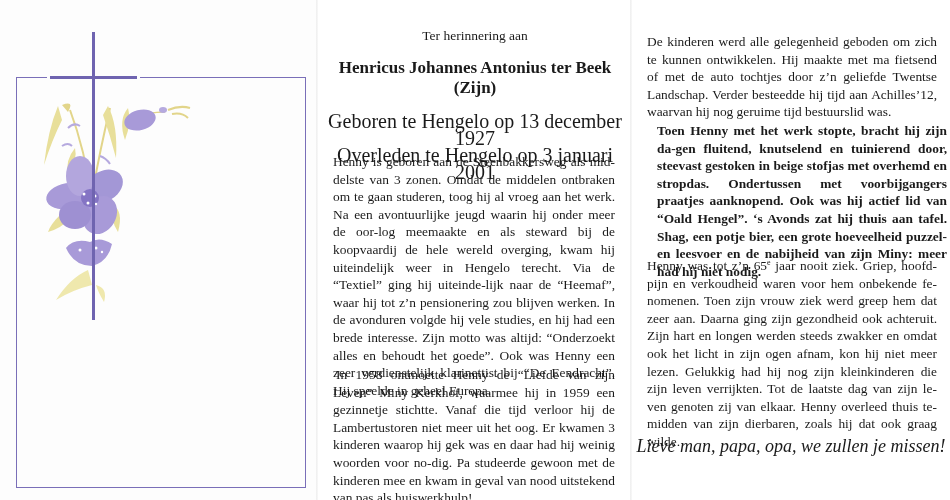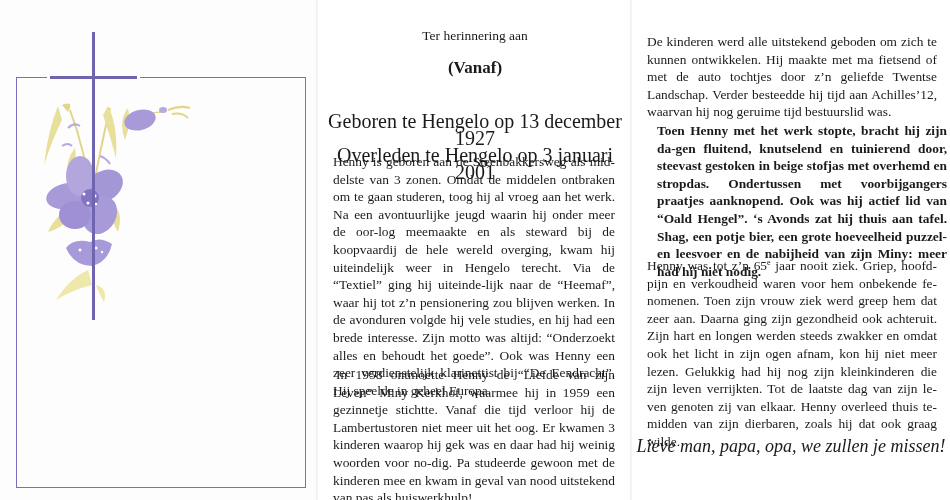--- a/index.html
+++ b/index.html
@@ -120,30 +120,31 @@
 
   <div class="cross-vertical"></div>
   <div class="cross-horizontal"></div>
 </div>
 
 <div class="fold" style="left:316px"></div>
 
 <div class="panel mid-panel">
   <div class="intro center">Ter herinnering aan</div>
   <div class="name center">
-    <div>(Vanaf)</div>
+    <div>Henricus Johannes Antonius ter Beek</div>
+    <div>(Zijn)</div>
   </div>
   <div class="dates center">
     <div>Geboren te Hengelo op 13 december 1927</div>
     <div>Overleden te Hengelo op 3 januari 2001</div>
   </div>
   <div class="body-text p1">Henny is geboren aan de Steenbakkersweg als mid-delste van 3 zonen. Omdat de middelen ontbraken om te gaan studeren, toog hij al vroeg aan het werk. Na een avontuurlijke jeugd waarin hij onder meer de oor-log meemaakte en als steward bij de koopvaardij de hele wereld overging, kwam hij uiteindelijk weer in Hengelo terecht. Via de “Textiel” ging hij uiteinde-lijk naar de “Heemaf”, waar hij tot z’n pensionering zou blijven werken. In de avonduren volgde hij vele studies, en hij had een brede interesse. Zijn motto was altijd: “Onderzoekt alles en behoudt het goede”. Ook was Henny een zeer verdienstelijk klarinettist bij “De Eendracht”. Hij speelde in geheel Europa.</div>
   <div class="body-text p2">In 1958 ontmoette Henny de “Liefde van zijn Leven” Miny Kerkhof, waarmee hij in 1959 een gezinnetje stichtte. Vanaf die tijd verloor hij de Lambertustoren niet meer uit het oog. Er kwamen 3 kinderen waarop hij gek was en daar had hij weinig woorden voor no-dig. Pa studeerde gewoon met de kinderen mee en kwam in geval van nood uitstekend van pas als huiswerkhulp!</div>
 </div>
 
 <div class="fold" style="left:630px"></div>
 
 <div class="panel right-panel">
-  <div class="body-text p3">De kinderen werd alle uitstekend geboden om zich te kunnen ontwikkelen. Hij maakte met ma fietsend of met de auto tochtjes door z’n geliefde Twentse Landschap. Verder besteedde hij tijd aan Achilles’12, waarvan hij nog geruime tijd bestuurslid was.</div>
+  <div class="body-text p3">De kinderen werd alle gelegenheid geboden om zich te kunnen ontwikkelen. Hij maakte met ma fietsend of met de auto tochtjes door z’n geliefde Twentse Landschap. Verder besteedde hij tijd aan Achilles’12, waarvan hij nog geruime tijd bestuurslid was.</div>
   <div class="body-text p4">Toen Henny met het werk stopte, bracht hij zijn da-gen fluitend, knutselend en tuinierend door, steevast gestoken in beige stofjas met overhemd en stropdas. Ondertussen met voorbijgangers praatjes aanknopend. Ook was hij actief lid van “Oald Hengel”. ‘s Avonds zat hij thuis aan tafel. Shag, een potje bier, een grote hoeveelheid puzzel- en leesvoer en de nabijheid van zijn Miny: meer had hij niet nodig.</div>
   <div class="body-text p5"><span>Henny was tot z’n 65</span><sup>e</sup><span> jaar nooit ziek. Griep, hoofd-pijn en verkoudheid waren voor hem onbekende fe-nomenen. Toen zijn vrouw ziek werd greep hem dat zeer aan. Daarna ging zijn gezondheid ook achteruit. Zijn hart en longen werden steeds zwakker en omdat ook het licht in zijn ogen afnam, kon hij niet meer lezen. Gelukkig had hij nog zijn kleinkinderen die zijn leven verrijkten. Tot de laatste dag van zijn le-ven genoten zij van elkaar. Henny overleed thuis te-midden van zijn dierbaren, zoals hij dat ook graag wilde.</span></div>
   <div class="closing">Lieve man, papa, opa, we zullen je missen!</div>
 </div>
 
 </body></html>

